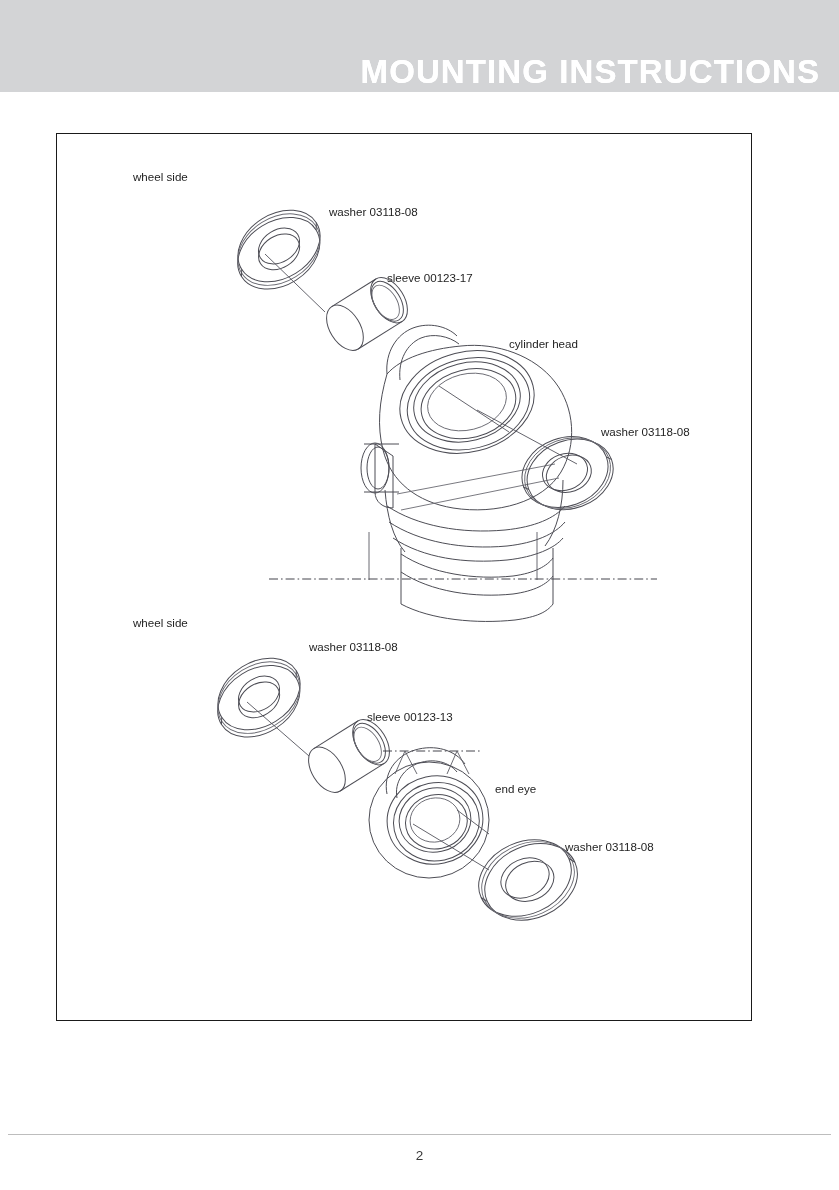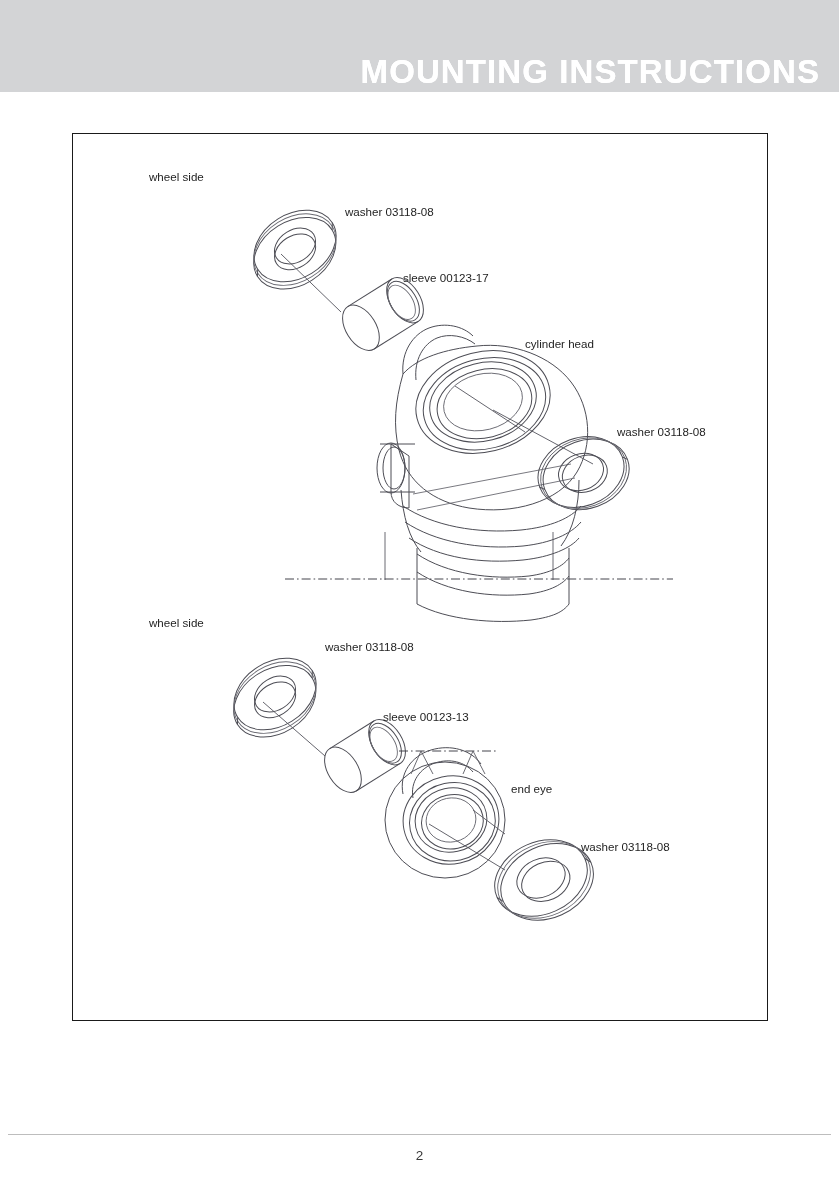--- a/index.html
+++ b/index.html
@@ -51,21 +51,21 @@
     letter-spacing: 1.1px;
     color: #ffffff;
     white-space: nowrap;
     line-height: 1;
     z-index: 2;
   }
 
   
   #content-frame {
     position: absolute;
-    left: 72px;
+    left: 56px;
     top: 133px;
     width: 696px;
     height: 888px;
     border: 1.3px solid #1a1a1a;
     box-sizing: border-box;
     background: #ffffff;
   }
 
   #diagram-svg {
     position: absolute;

